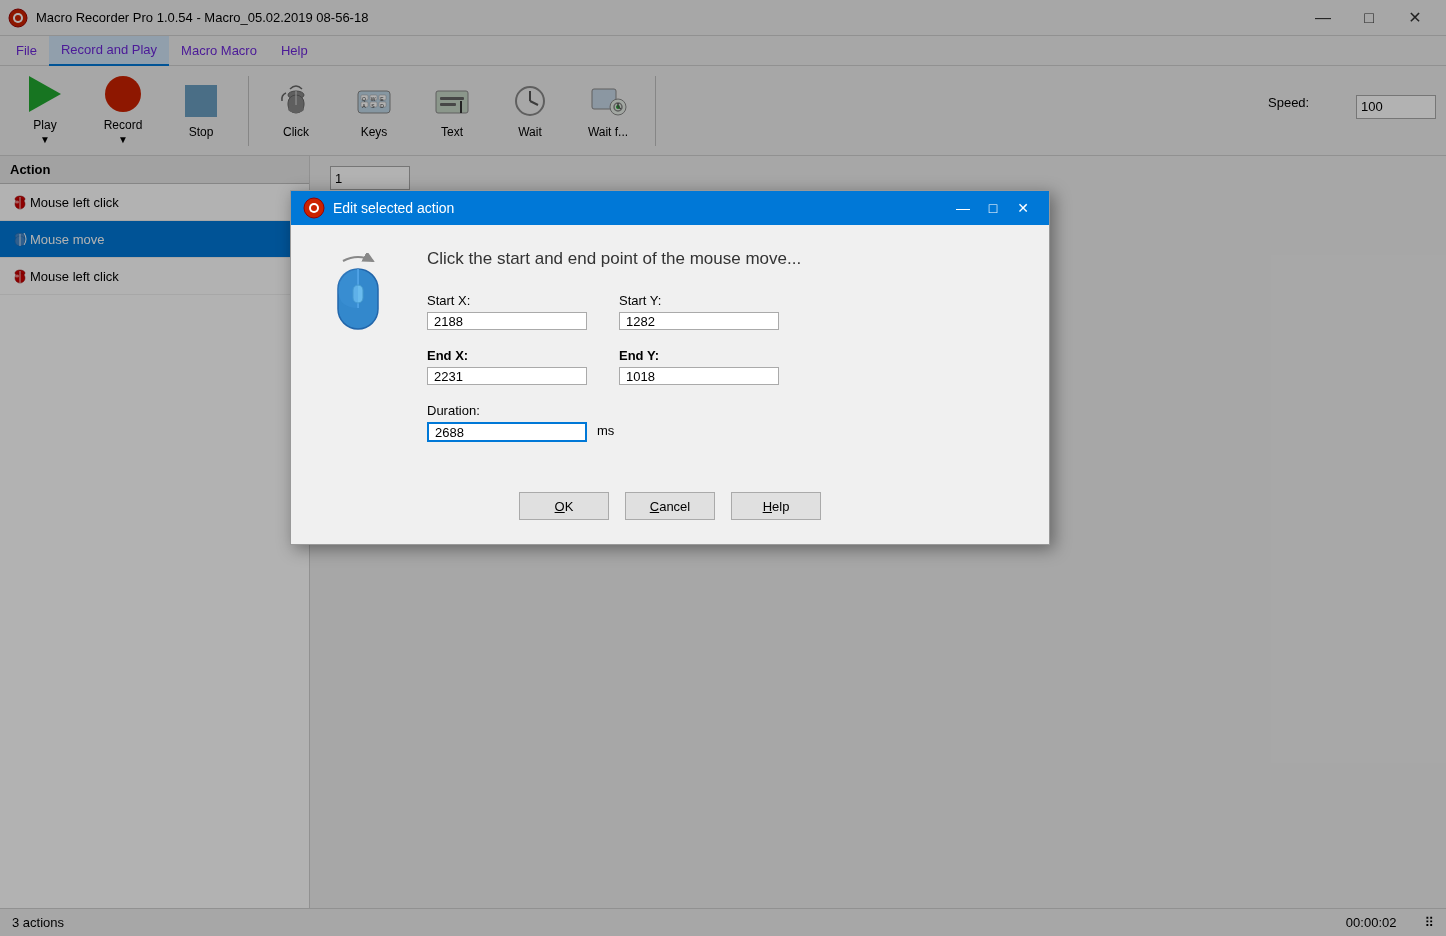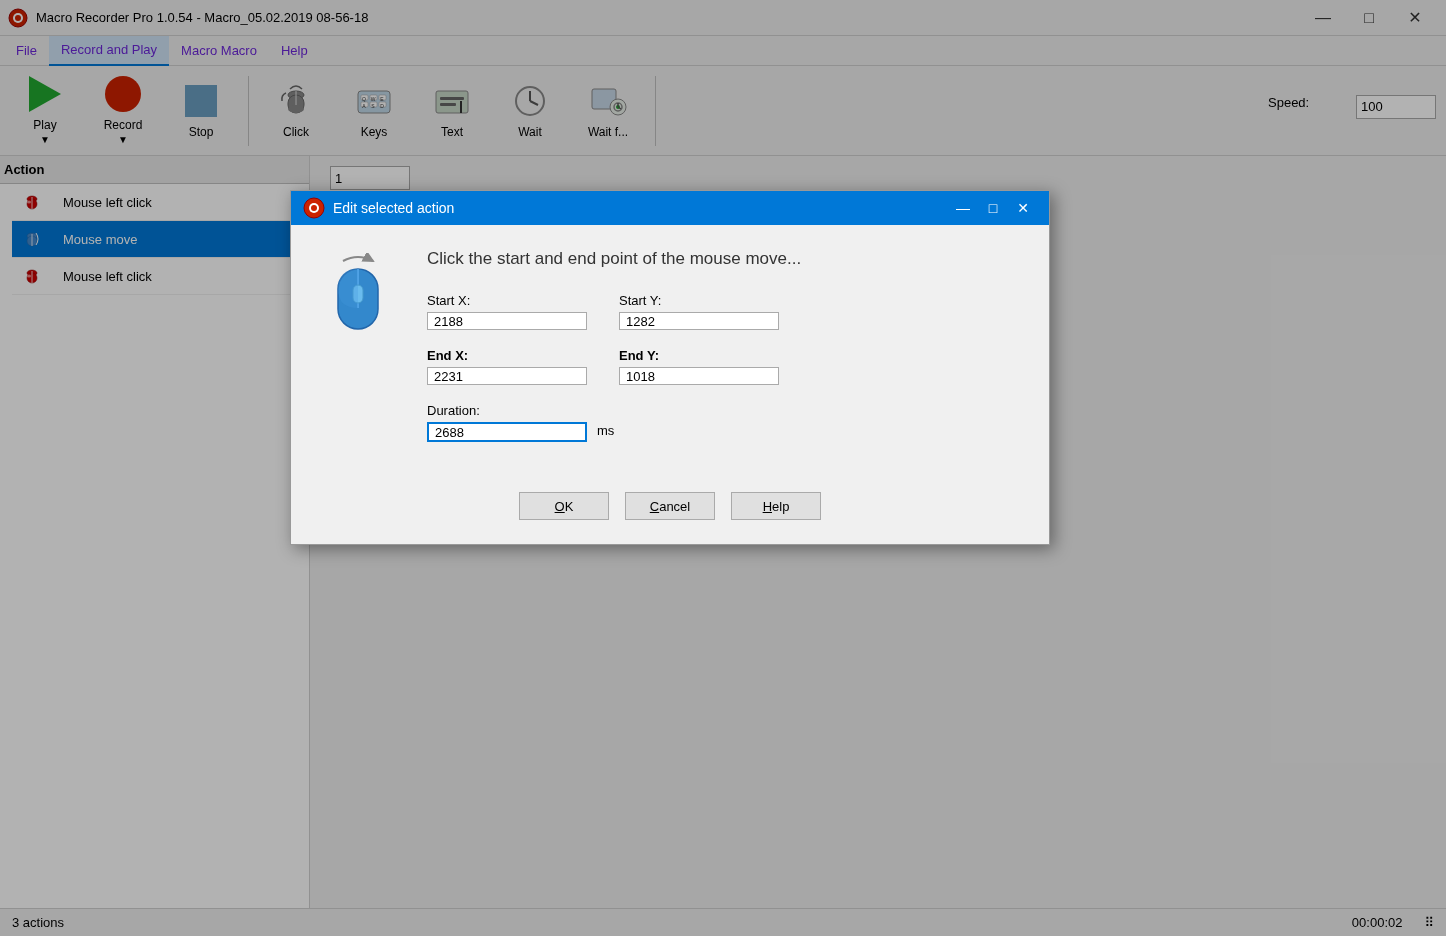--- a/index.html
+++ b/index.html
@@ -153,33 +153,32 @@
 
     
     .action-list {
       width: 310px;
       background: white;
       border-right: 1px solid #d0d0d0;
       overflow-y: auto;
     }
     .action-list-header {
       background: #e8e8e8;
-      padding: 6px 4px;
+      padding: 6px 10px;
       font-weight: bold;
       font-size: 13px;
       border-bottom: 1px solid #c0c0c0;
     }
     .action-list-item {
       display: flex;
       align-items: center;
       padding: 8px 10px;
-      gap: 21px;
+      gap: 0;
       cursor: pointer;
       border-bottom: 1px solid #f0f0f0;
-      margin-left: 12px;
     }
     .action-list-item.selected { background: #0078d7; color: white; }
     .action-icon {
       width: 20px;
       height: 20px;
       flex-shrink: 0;
     }
 
     
     .status-bar {
@@ -557,21 +556,21 @@
       </span>
       <br>
       
       <div style="background:#a8c8e8; height:28px; margin-top:4px; width:400px;"></div>
     </div>
   </div>
 </div>
 
 <div class="status-bar">
   <span>3 actions</span>
-  <div style="display:flex; align-items:flex-start; gap:22px;">
+  <div style="display:flex; align-items:flex-start; gap:28px;">
     <span>00:00:02</span>
     <span>⠿</span>
   </div>
 </div>
 
 <div class="overlay"></div>
 
 <div class="dialog">
   <div class="dialog-title-bar">
     <div class="dialog-title-icon">

